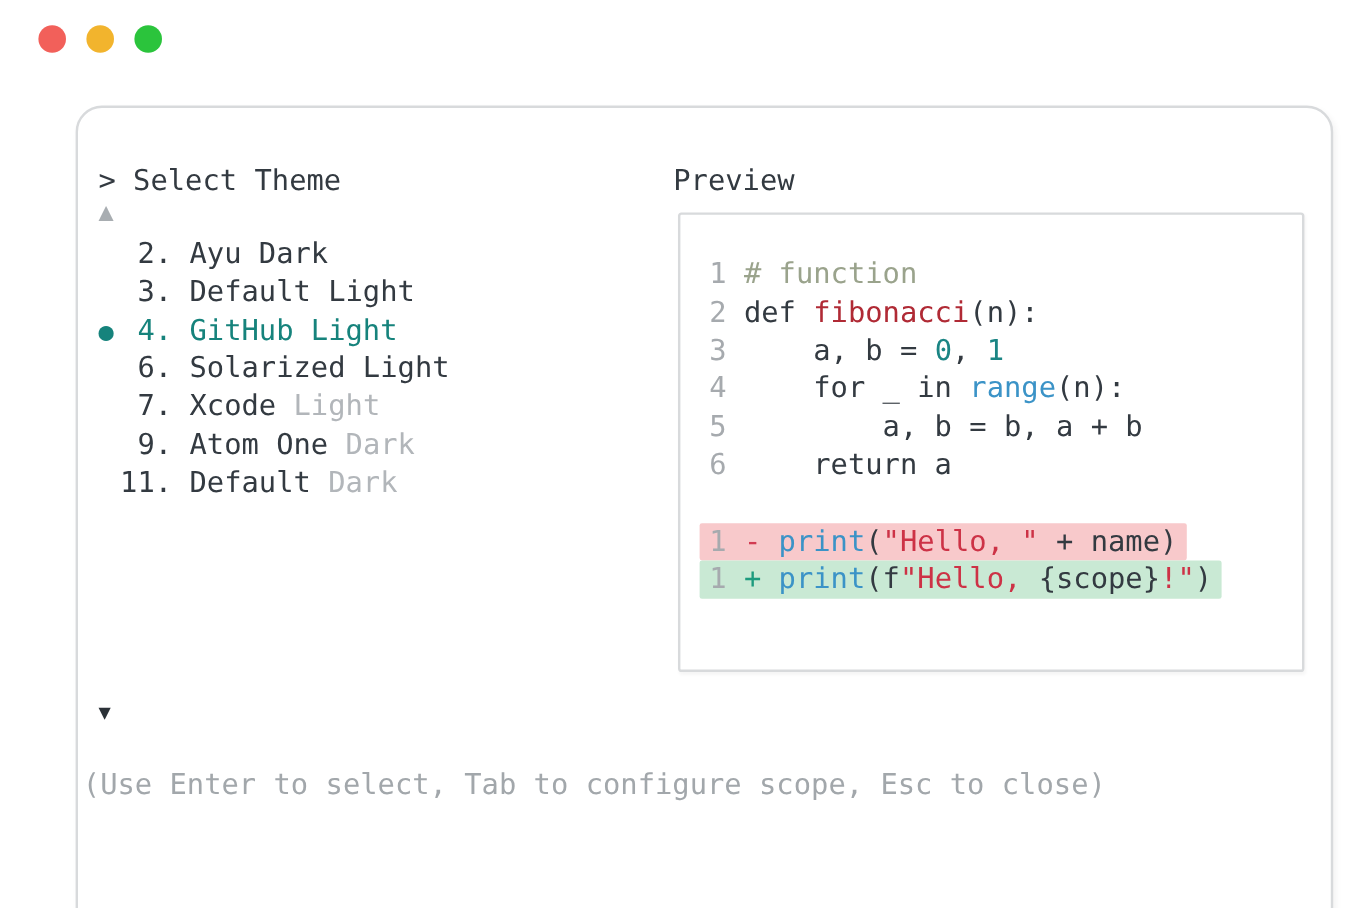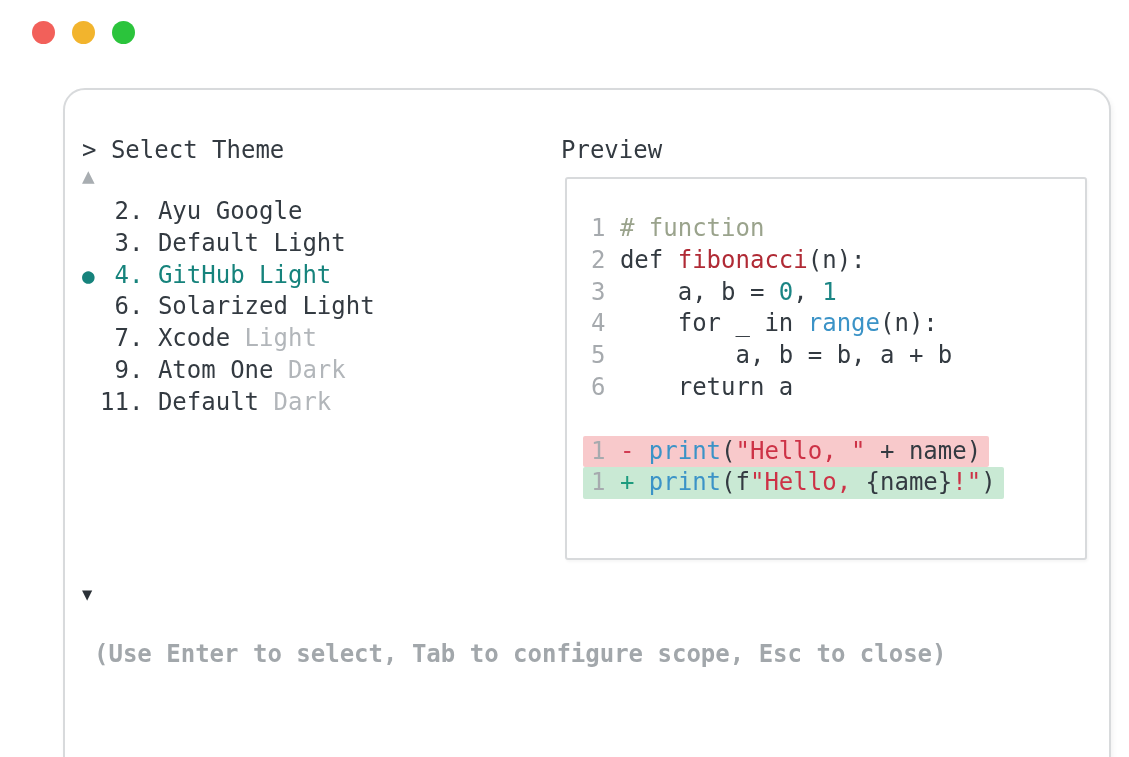--- a/index.html
+++ b/index.html
@@ -26,21 +26,21 @@
   }
   .prompt{position:absolute;left:17px;top:44px;height:32px;line-height:32px;white-space:pre;color:var(--text-dark);}
   .scroll-up{position:absolute;left:17px;top:70px;height:32px;line-height:32px;font-size:21px;color:var(--scroll-up);}
   .theme-list{position:absolute;left:17px;top:106px;}
   .theme-item{height:31.8px;line-height:31.8px;white-space:pre;color:var(--text-dark);}
   .theme-item.selected{color:var(--accent);}
   .bullet{display:inline-block;width:18px;color:var(--accent);font-size:21px;}
   .num{display:inline-block;width:29px;text-align:right;}
   .sfx{color:var(--text-muted);}
   .scroll-down{position:absolute;left:17px;top:488px;height:32px;line-height:32px;font-size:17px;color:var(--scroll-down);}
-  .help{position:absolute;left:29px;top:548px;height:32px;line-height:32px;white-space:pre;color:var(--help-text);font-weight:bold;}
+  .help{position:absolute;left:4px;top:548px;height:32px;line-height:32px;white-space:pre;color:var(--help-text);}
   .preview-title{position:absolute;left:496px;top:44px;height:32px;line-height:32px;color:var(--text-dark);}
   .preview-box{
     position:absolute;left:500px;top:87px;width:522px;height:383px;
     border:2px solid var(--border);border-radius:3px;background:#fff;
     padding:34px 0 0 24px;box-shadow:1px 2px 3px rgba(0,0,0,0.04);
   }
   .code-line{height:31.8px;line-height:31.8px;white-space:pre;color:var(--text-dark);}
   .chip{display:inline-block;height:100%;padding:0 8px;margin-left:-8px;border-radius:2px;}
   .chip.removed{background:var(--diff-del-bg);}
   .chip.added{background:var(--diff-add-bg);}
@@ -62,21 +62,21 @@
     <div class="dot" style="background: rgb(242, 180, 45);"></div>
     <div class="dot" style="background: rgb(43, 196, 60);"></div>
   </div>
 
 <div class="main-box">
   <div class="prompt"><span>&gt;</span> <span>Select Theme</span></div>
 
   <div class="scroll-up">▲</div>
 
   <div class="theme-list">
-      <div class="theme-item"><span class="bullet"></span><span class="num">2</span><span class="lbl">. Ayu Google</span></div>
+      <div class="theme-item"><span class="bullet"></span><span class="num">2</span><span class="lbl">. Ayu Dark</span></div>
       <div class="theme-item"><span class="bullet"></span><span class="num">3</span><span class="lbl">. Default Light</span></div>
       <div class="theme-item selected"><span class="bullet">●</span><span class="num">4</span><span class="lbl">. GitHub Light</span></div>
       <div class="theme-item"><span class="bullet"></span><span class="num">6</span><span class="lbl">. Solarized Light</span></div>
       <div class="theme-item"><span class="bullet"></span><span class="num">7</span><span class="lbl">. Xcode</span><span class="sfx"> Light</span></div>
       <div class="theme-item"><span class="bullet"></span><span class="num">9</span><span class="lbl">. Atom One</span><span class="sfx"> Dark</span></div>
       <div class="theme-item"><span class="bullet"></span><span class="num">11</span><span class="lbl">. Default</span><span class="sfx"> Dark</span></div>
     </div>
 
   <div class="scroll-down">▼</div>
 
@@ -87,16 +87,16 @@
   <div class="preview-box">
     <div class="code">
         <div class="code-line"><span class="chip"><span class="lineno">1 </span><span class="tok-comment"># function</span></span></div>
         <div class="code-line"><span class="chip"><span class="lineno">2 </span><span class="tok-plain">def </span><span class="tok-func">fibonacci</span><span class="tok-plain">(n):</span></span></div>
         <div class="code-line"><span class="chip"><span class="lineno">3 </span><span class="tok-plain">    a, b = </span><span class="tok-num">0</span><span class="tok-plain">, </span><span class="tok-num">1</span></span></div>
         <div class="code-line"><span class="chip"><span class="lineno">4 </span><span class="tok-plain">    for _ in </span><span class="tok-builtin">range</span><span class="tok-plain">(n):</span></span></div>
         <div class="code-line"><span class="chip"><span class="lineno">5 </span><span class="tok-plain">        a, b = b, a + b</span></span></div>
         <div class="code-line"><span class="chip"><span class="lineno">6 </span><span class="tok-plain">    return a</span></span></div>
         <div class="code-line"><span class="chip"><span class="lineno"></span></span></div>
         <div class="code-line"><span class="chip removed"><span class="lineno">1 </span><span class="tok-minus">- </span><span class="tok-builtin">print</span><span class="tok-plain">(</span><span class="tok-string">"Hello, "</span><span class="tok-plain"> + name)</span></span></div>
-        <div class="code-line"><span class="chip added"><span class="lineno">1 </span><span class="tok-plus">+ </span><span class="tok-builtin">print</span><span class="tok-plain">(f</span><span class="tok-string">"Hello, </span><span class="tok-plain">{name}</span><span class="tok-string">!"</span><span class="tok-plain">)</span></span></div>
+        <div class="code-line"><span class="chip added"><span class="lineno">1 </span><span class="tok-plus">+ </span><span class="tok-builtin">print</span><span class="tok-plain">(f</span><span class="tok-string">"Hello, </span><span class="tok-plain">{scope}</span><span class="tok-string">!"</span><span class="tok-plain">)</span></span></div>
       </div>
   </div>
 </div>
 
 </body></html>

